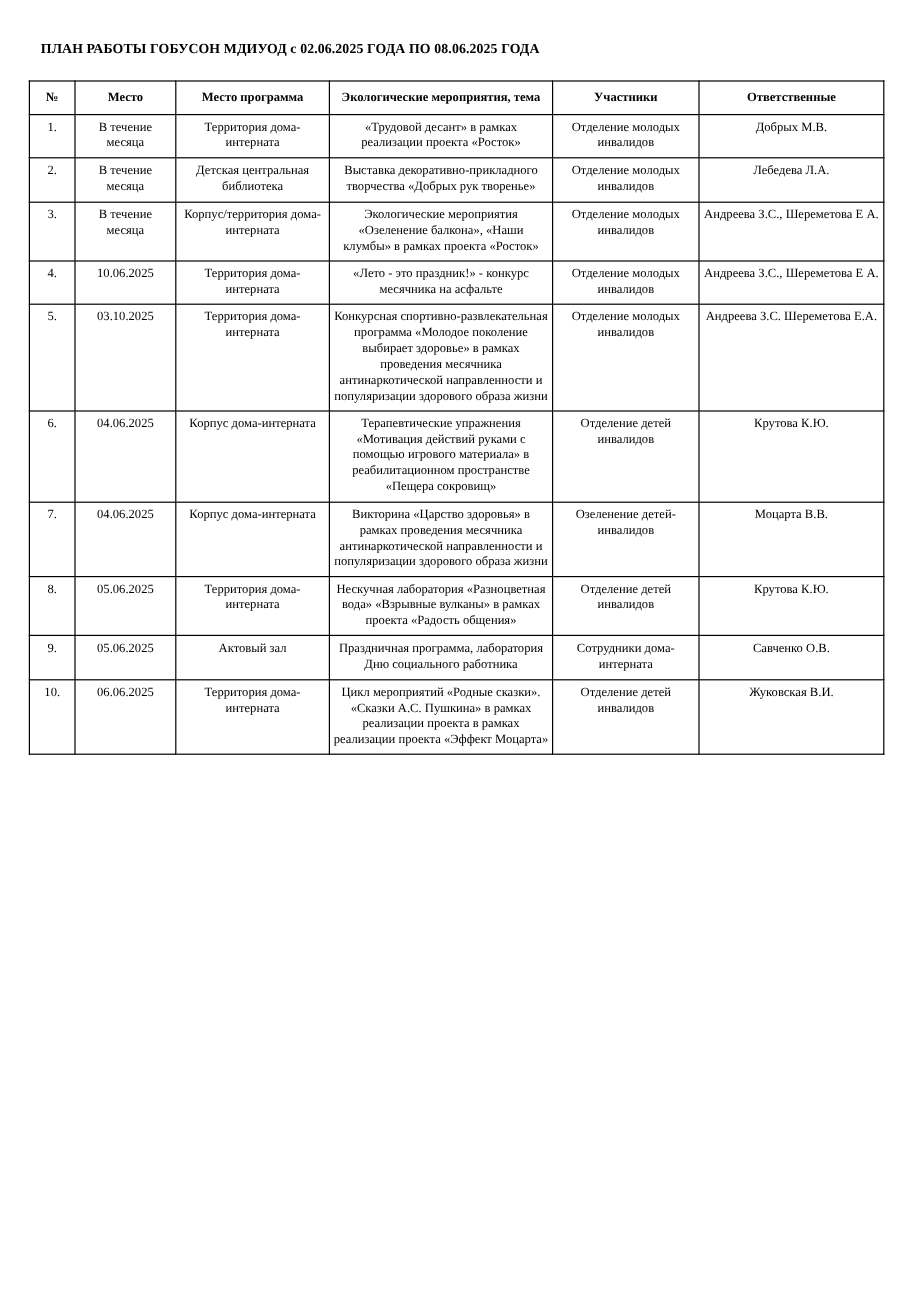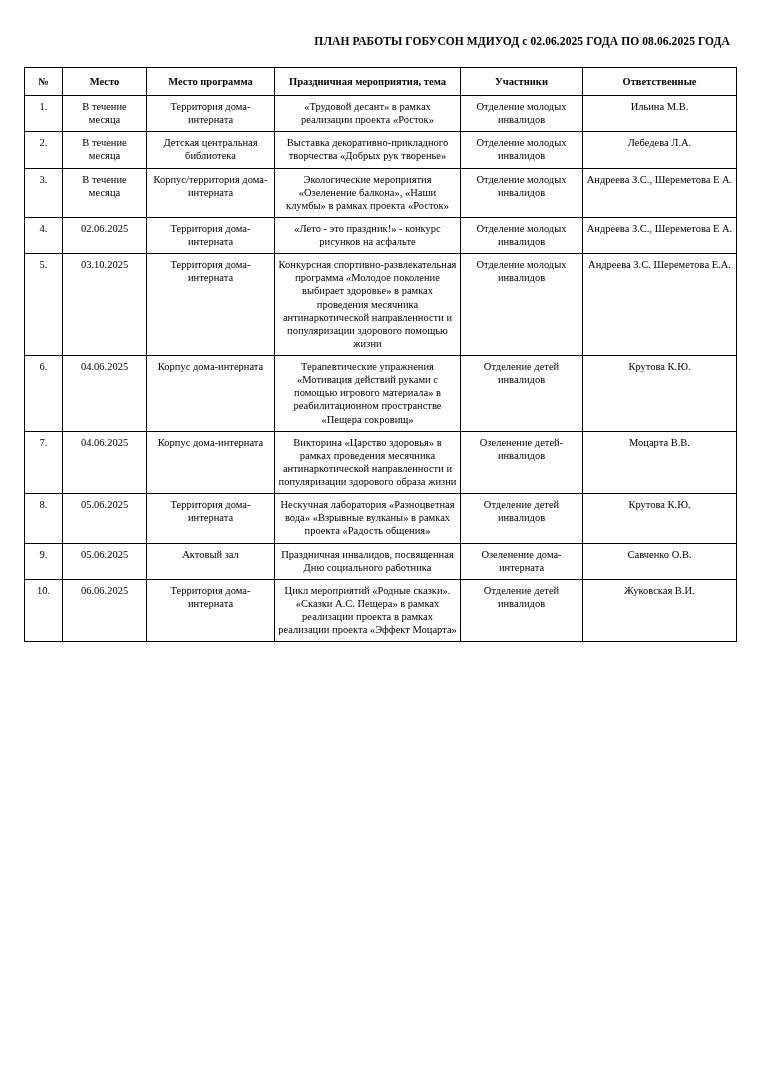--- a/index.html
+++ b/index.html
@@ -12,21 +12,21 @@
     min-height: 1080px;
     font-family: "Liberation Serif", serif;
     color: #000000;
   }
   .page {
     width: 764px;
     box-sizing: border-box;
     padding: 26px 24px 20px 24px;
   }
   .doc-title {
-    text-align: right;
+    text-align: left;
     font-weight: bold;
     font-size: 11.5px;
     line-height: 1.3;
     margin: 8px 10px 18px 10px;
     letter-spacing: 0.1px;
   }
   table.plan {
     border-collapse: collapse;
     width: 712px;
     table-layout: fixed;
@@ -66,63 +66,63 @@
       <col class="c-place">
       <col class="c-event">
       <col class="c-part">
       <col class="c-resp">
     </colgroup>
     <thead>
       <tr>
         <th>№</th>
         <th>Место</th>
         <th>Место программа</th>
-        <th>Праздничная мероприятия, тема</th>
+        <th>Экологические мероприятия, тема</th>
         <th>Участники</th>
         <th>Ответственные</th>
       </tr>
     </thead>
     <tbody>
       <tr>
         <td class="num">1.</td>
         <td>В течение месяца</td>
         <td>Территория дома-интерната</td>
         <td>«Трудовой десант» в рамках реализации проекта «Росток»</td>
         <td>Отделение молодых инвалидов</td>
-        <td>Ильина М.В.</td>
+        <td>Добрых М.В.</td>
       </tr>
       <tr>
         <td class="num">2.</td>
         <td>В течение месяца</td>
         <td>Детская центральная библиотека</td>
         <td>Выставка декоративно-прикладного творчества «Добрых рук творенье»</td>
         <td>Отделение молодых инвалидов</td>
         <td>Лебедева Л.А.</td>
       </tr>
       <tr>
         <td class="num">3.</td>
         <td>В течение месяца</td>
         <td>Корпус/территория дома-интерната</td>
         <td>Экологические мероприятия «Озеленение балкона», «Наши клумбы» в рамках проекта «Росток»</td>
         <td>Отделение молодых инвалидов</td>
         <td>Андреева З.С., Шереметова Е А.</td>
       </tr>
       <tr>
         <td class="num">4.</td>
-        <td>02.06.2025</td>
+        <td>10.06.2025</td>
         <td>Территория дома-интерната</td>
-        <td>«Лето - это праздник!» - конкурс рисунков на асфальте</td>
+        <td>«Лето - это праздник!» - конкурс месячника на асфальте</td>
         <td>Отделение молодых инвалидов</td>
         <td>Андреева З.С., Шереметова Е А.</td>
       </tr>
       <tr>
         <td class="num">5.</td>
         <td>03.10.2025</td>
         <td>Территория дома-интерната</td>
-        <td>Конкурсная спортивно-развлекательная программа «Молодое поколение выбирает здоровье» в рамках проведения месячника антинаркотической направленности и популяризации здорового помощью жизни</td>
+        <td>Конкурсная спортивно-развлекательная программа «Молодое поколение выбирает здоровье» в рамках проведения месячника антинаркотической направленности и популяризации здорового образа жизни</td>
         <td>Отделение молодых инвалидов</td>
         <td>Андреева З.С. Шереметова Е.А.</td>
       </tr>
       <tr>
         <td class="num">6.</td>
         <td>04.06.2025</td>
         <td>Корпус дома-интерната</td>
         <td>Терапевтические упражнения «Мотивация действий руками с помощью игрового материала» в реабилитационном пространстве «Пещера сокровищ»</td>
         <td>Отделение детей инвалидов</td>
         <td>Крутова К.Ю.</td>
@@ -140,28 +140,28 @@
         <td>05.06.2025</td>
         <td>Территория дома-интерната</td>
         <td>Нескучная лаборатория «Разноцветная вода» «Взрывные вулканы» в рамках проекта «Радость общения»</td>
         <td>Отделение детей инвалидов</td>
         <td>Крутова К.Ю.</td>
       </tr>
       <tr>
         <td class="num">9.</td>
         <td>05.06.2025</td>
         <td>Актовый зал</td>
-        <td>Праздничная инвалидов, посвященная Дню социального работника</td>
-        <td>Озеленение дома-интерната</td>
+        <td>Праздничная программа, лаборатория Дню социального работника</td>
+        <td>Сотрудники дома-интерната</td>
         <td>Савченко О.В.</td>
       </tr>
       <tr>
         <td class="num">10.</td>
         <td>06.06.2025</td>
         <td>Территория дома-интерната</td>
-        <td>Цикл мероприятий «Родные сказки». «Сказки А.С. Пещера» в рамках реализации проекта в рамках  реализации проекта «Эффект Моцарта»</td>
+        <td>Цикл мероприятий «Родные сказки». «Сказки А.С. Пушкина» в рамках реализации проекта в рамках  реализации проекта «Эффект Моцарта»</td>
         <td>Отделение детей инвалидов</td>
         <td>Жуковская В.И.</td>
       </tr>
     </tbody>
   </table>
 
 </div>
 
 </body></html>

